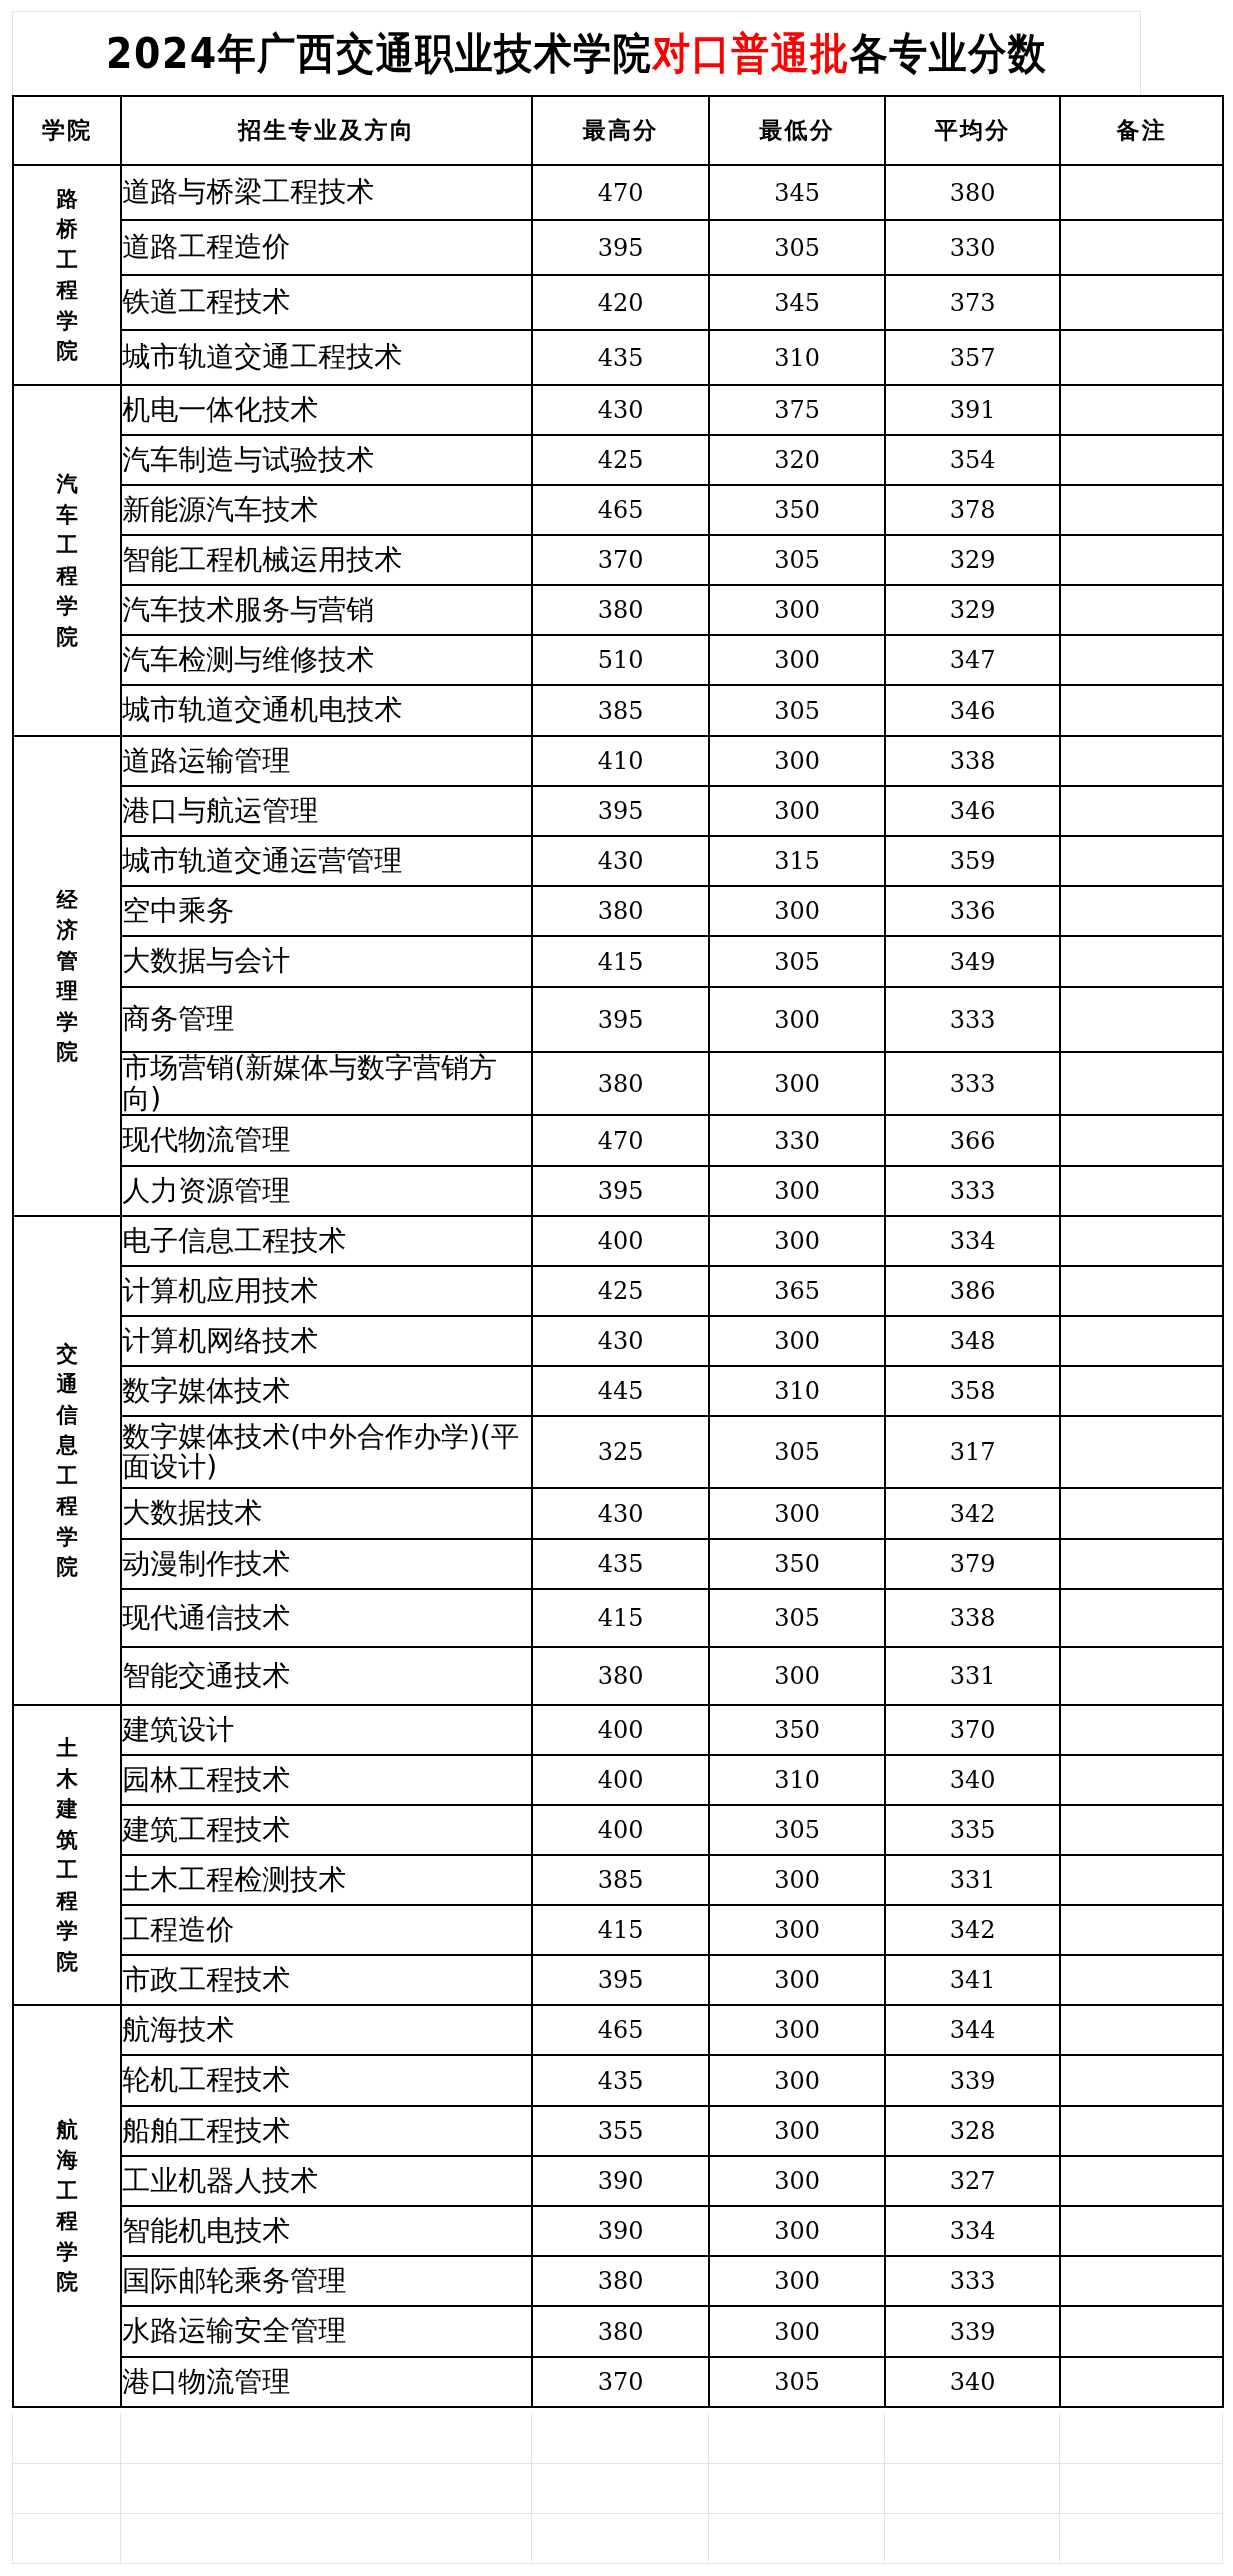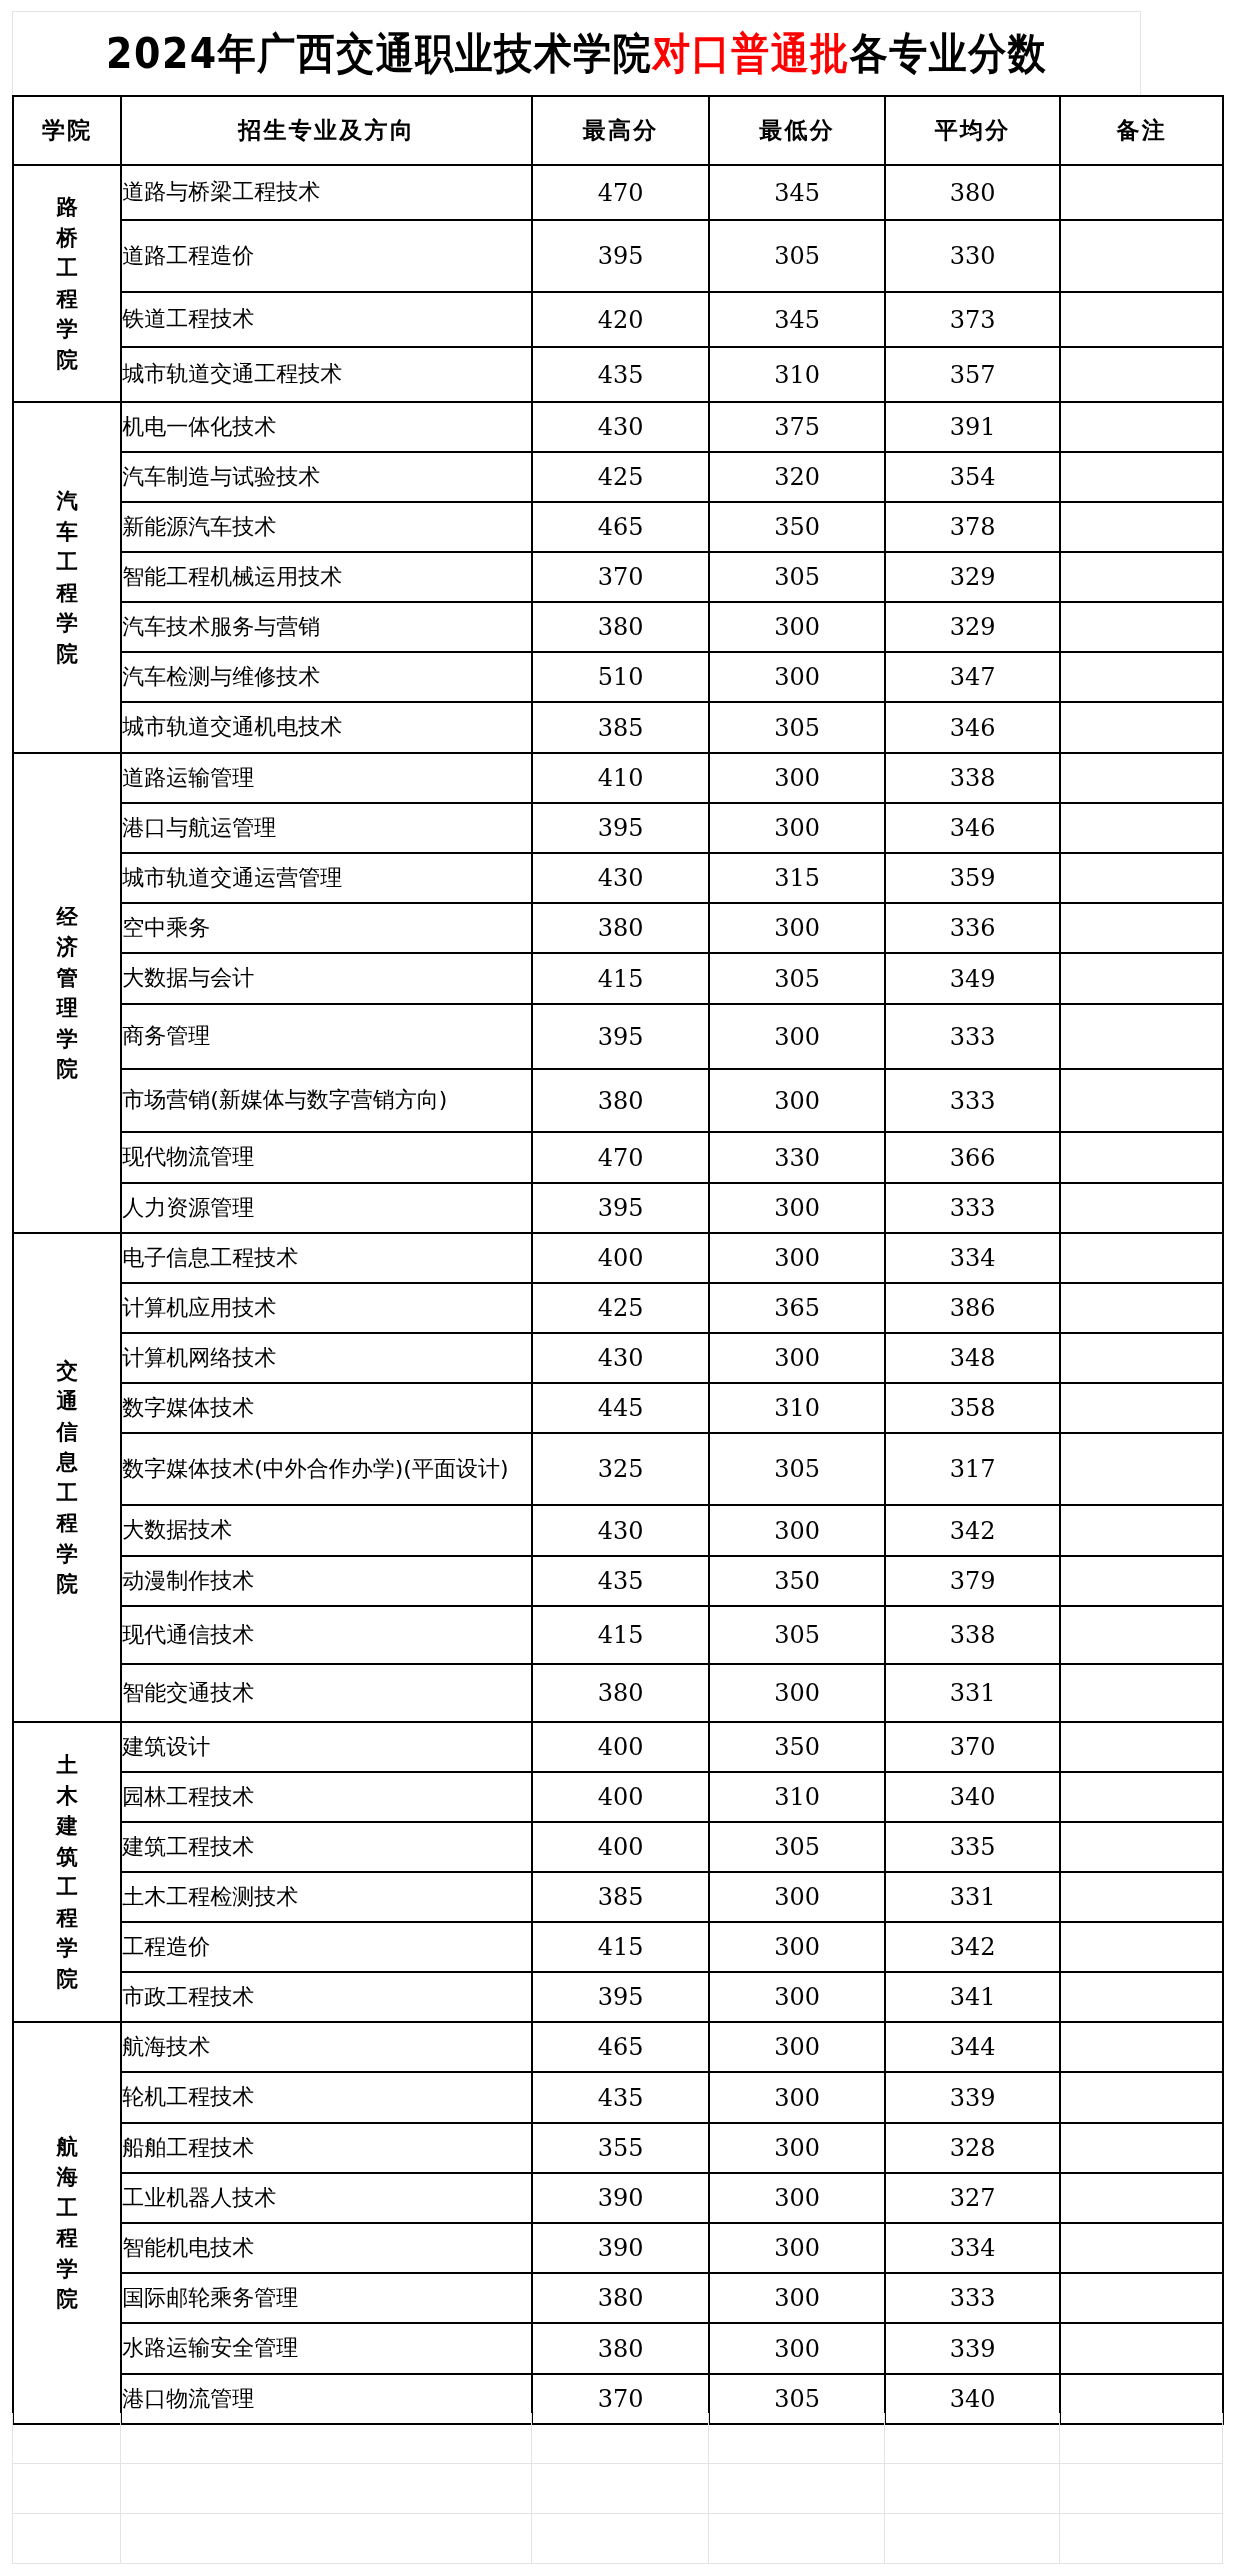--- a/index.html
+++ b/index.html
@@ -22,21 +22,21 @@
   table.scores th {
     font-size: 23px; font-weight: bold; text-align: center; vertical-align: middle;
     letter-spacing: 2.3px;
   }
   td.college {
     text-align: center; vertical-align: middle; font-weight: bold; font-size: 21.4px;
     line-height: 30.5px; writing-mode: horizontal-tb;
   }
   td.college span { display: inline-block; width: 26px; word-break: break-all; white-space: normal; }
   td.major {
-    font-size: 22px; text-align: left; vertical-align: middle; padding-left: 4.6px;
+    font-size: 28px; text-align: left; vertical-align: middle; padding-left: 4.6px;
     line-height: 30.5px; font-family: "DejaVu Sans", sans-serif;
   }
   td.num {
     font-size: 24px; text-align: center; vertical-align: middle;
     font-family: "DejaVu Serif", "Liberation Serif", serif;
   }
   td.note { }
   table.empty-grid {
     position: absolute; left: 12.2px; top: 2413px; width: 1210px;
     border-collapse: collapse; table-layout: fixed;
@@ -74,21 +74,21 @@
   </thead>
   <tbody id="score-body">
       <tr style="height: 55px;">
         <td class="college" rowspan="4"><span>路桥工程学院</span></td>
         <td class="major">道路与桥梁工程技术</td>
         <td class="num">470</td>
         <td class="num">345</td>
         <td class="num">380</td>
         <td class="note"></td>
       </tr>
-      <tr style="height: 72px;">
+      <tr style="height: 55px;">
         <td class="major">道路工程造价</td>
         <td class="num">395</td>
         <td class="num">305</td>
         <td class="num">330</td>
         <td class="note"></td>
       </tr>
       <tr style="height: 55px;">
         <td class="major">铁道工程技术</td>
         <td class="num">420</td>
         <td class="num">345</td>

